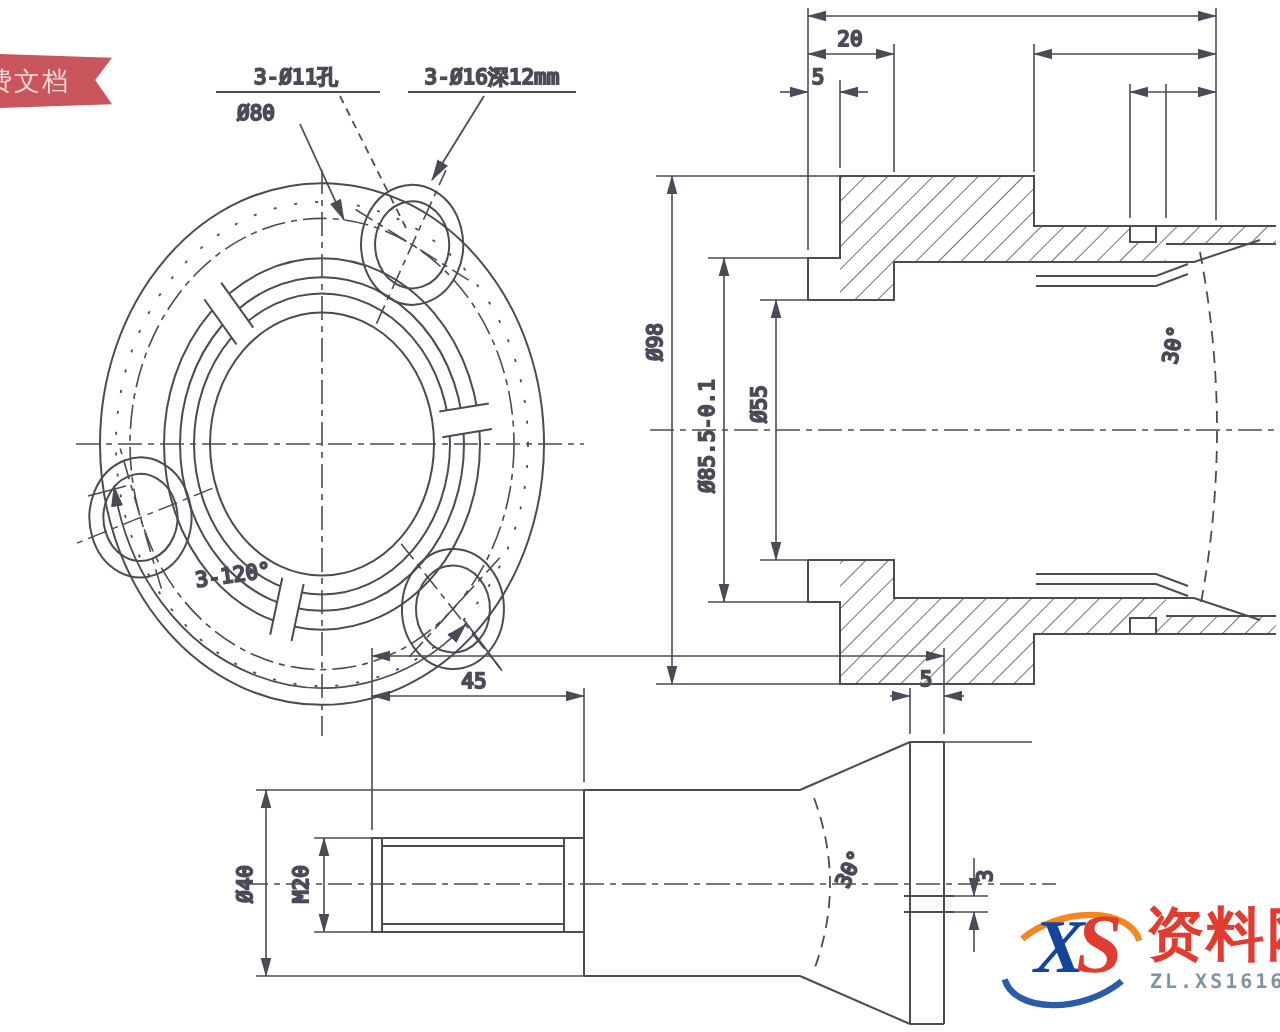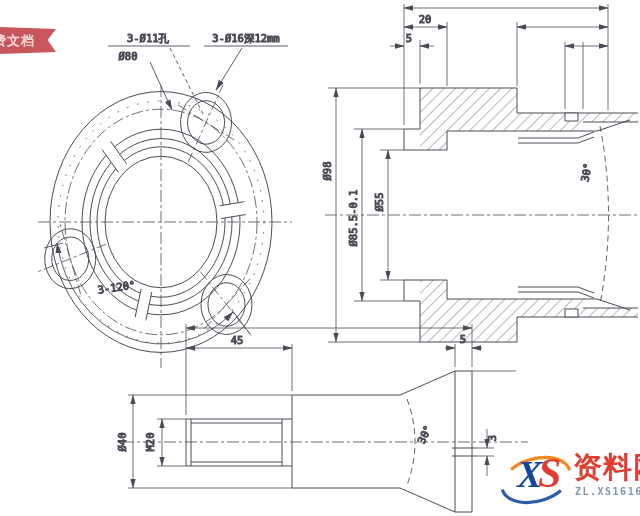--- a/index.html
+++ b/index.html
@@ -4,21 +4,21 @@
 <style>
   html,body{margin:0;padding:0;background:#ffffff;}
   #stage{position:relative;width:640px;height:516px;background:#ffffff;overflow:hidden;
          font-family:"DejaVu Sans Mono","Liberation Mono",monospace;}
   svg text{fill:#3c3c46;font-family:"DejaVu Sans Mono","Liberation Mono",monospace;}
   .dimtxt{font-size:10.5px;}
   .lbltxt{font-size:10.5px;}
   
   #ribbon{position:absolute;left:0;top:27px;width:56px;height:27px;background:#c9565c;
           clip-path:polygon(0 0,100% 7%,85% 48%,100% 93%,0 100%);
-          color:#f2d8d8;font-weight:bold;font-size:13px;line-height:27px;
+          color:#f2d8d8;font-weight:normal;font-size:13px;line-height:27px;
           letter-spacing:1px;white-space:nowrap;overflow:hidden;
           font-family:"Liberation Sans",sans-serif;}
   #ribbon span{display:inline-block;margin-left:-7px;}
   
   #wm{position:absolute;left:497px;top:446px;width:143px;height:66px;}
   #wm .logo{position:absolute;left:0;top:4px;width:78px;height:58px;}
   #wm .lx{position:absolute;left:20px;top:6px;font-size:38px;font-style:italic;font-weight:bold;
           color:#15449c;font-family:"Liberation Serif",serif;}
   #wm .ls{position:absolute;left:41px;top:3px;font-size:42px;font-style:italic;font-weight:bold;
           color:#e23b30;font-family:"Liberation Serif",serif;}

